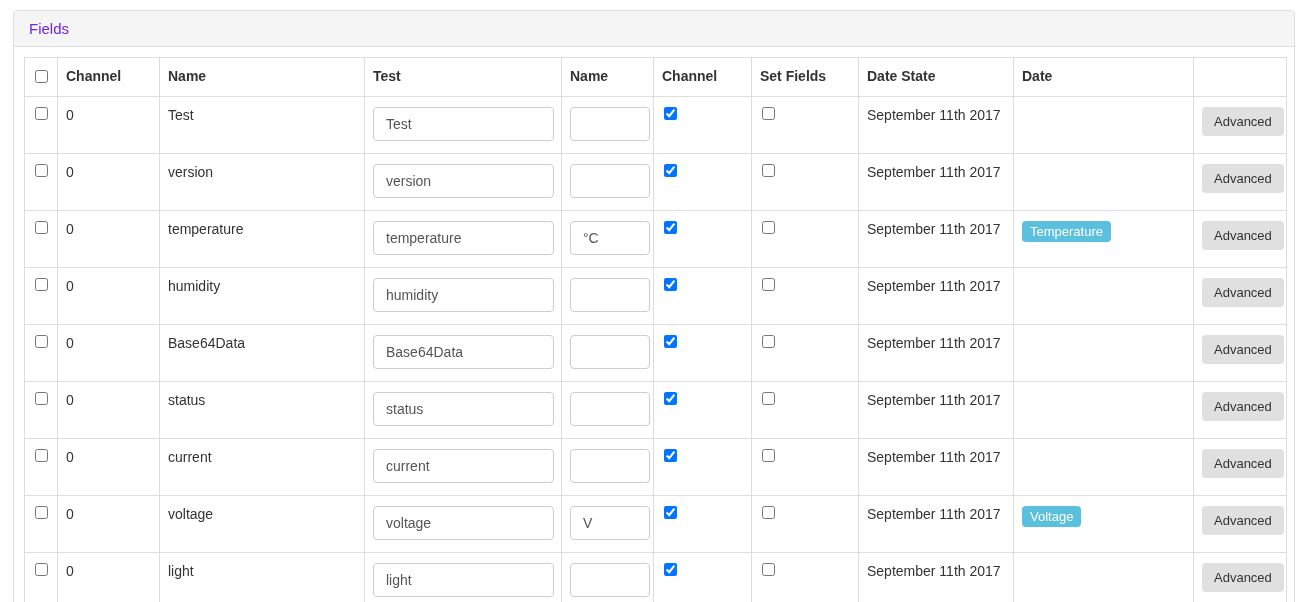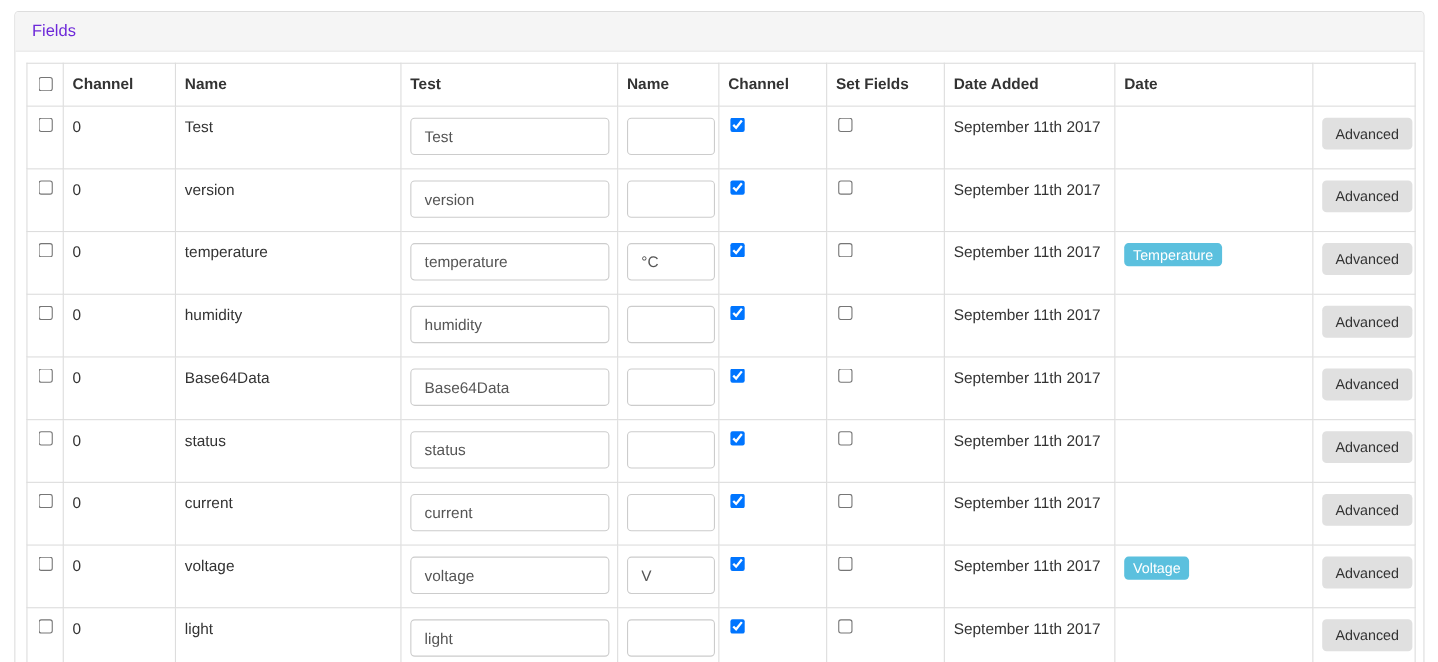--- a/index.html
+++ b/index.html
@@ -117,21 +117,21 @@
         </colgroup>
         <thead>
           <tr>
               <th><input type="checkbox" style=""></th>
               <th>Channel</th>
               <th>Name</th>
               <th>Test</th>
               <th>Name</th>
               <th>Channel</th>
               <th>Set Fields</th>
-              <th>Date Added</th>
+              <th>Date State</th>
               <th>Date</th>
               <th></th>
             </tr>
         </thead>
         <tbody>
             <tr>
               <td><input type="checkbox" style=""></td>
               <td>0</td>
               <td>Test</td>
               <td><input class="text-input label-input" type="text" value="Test" style=""></td>

